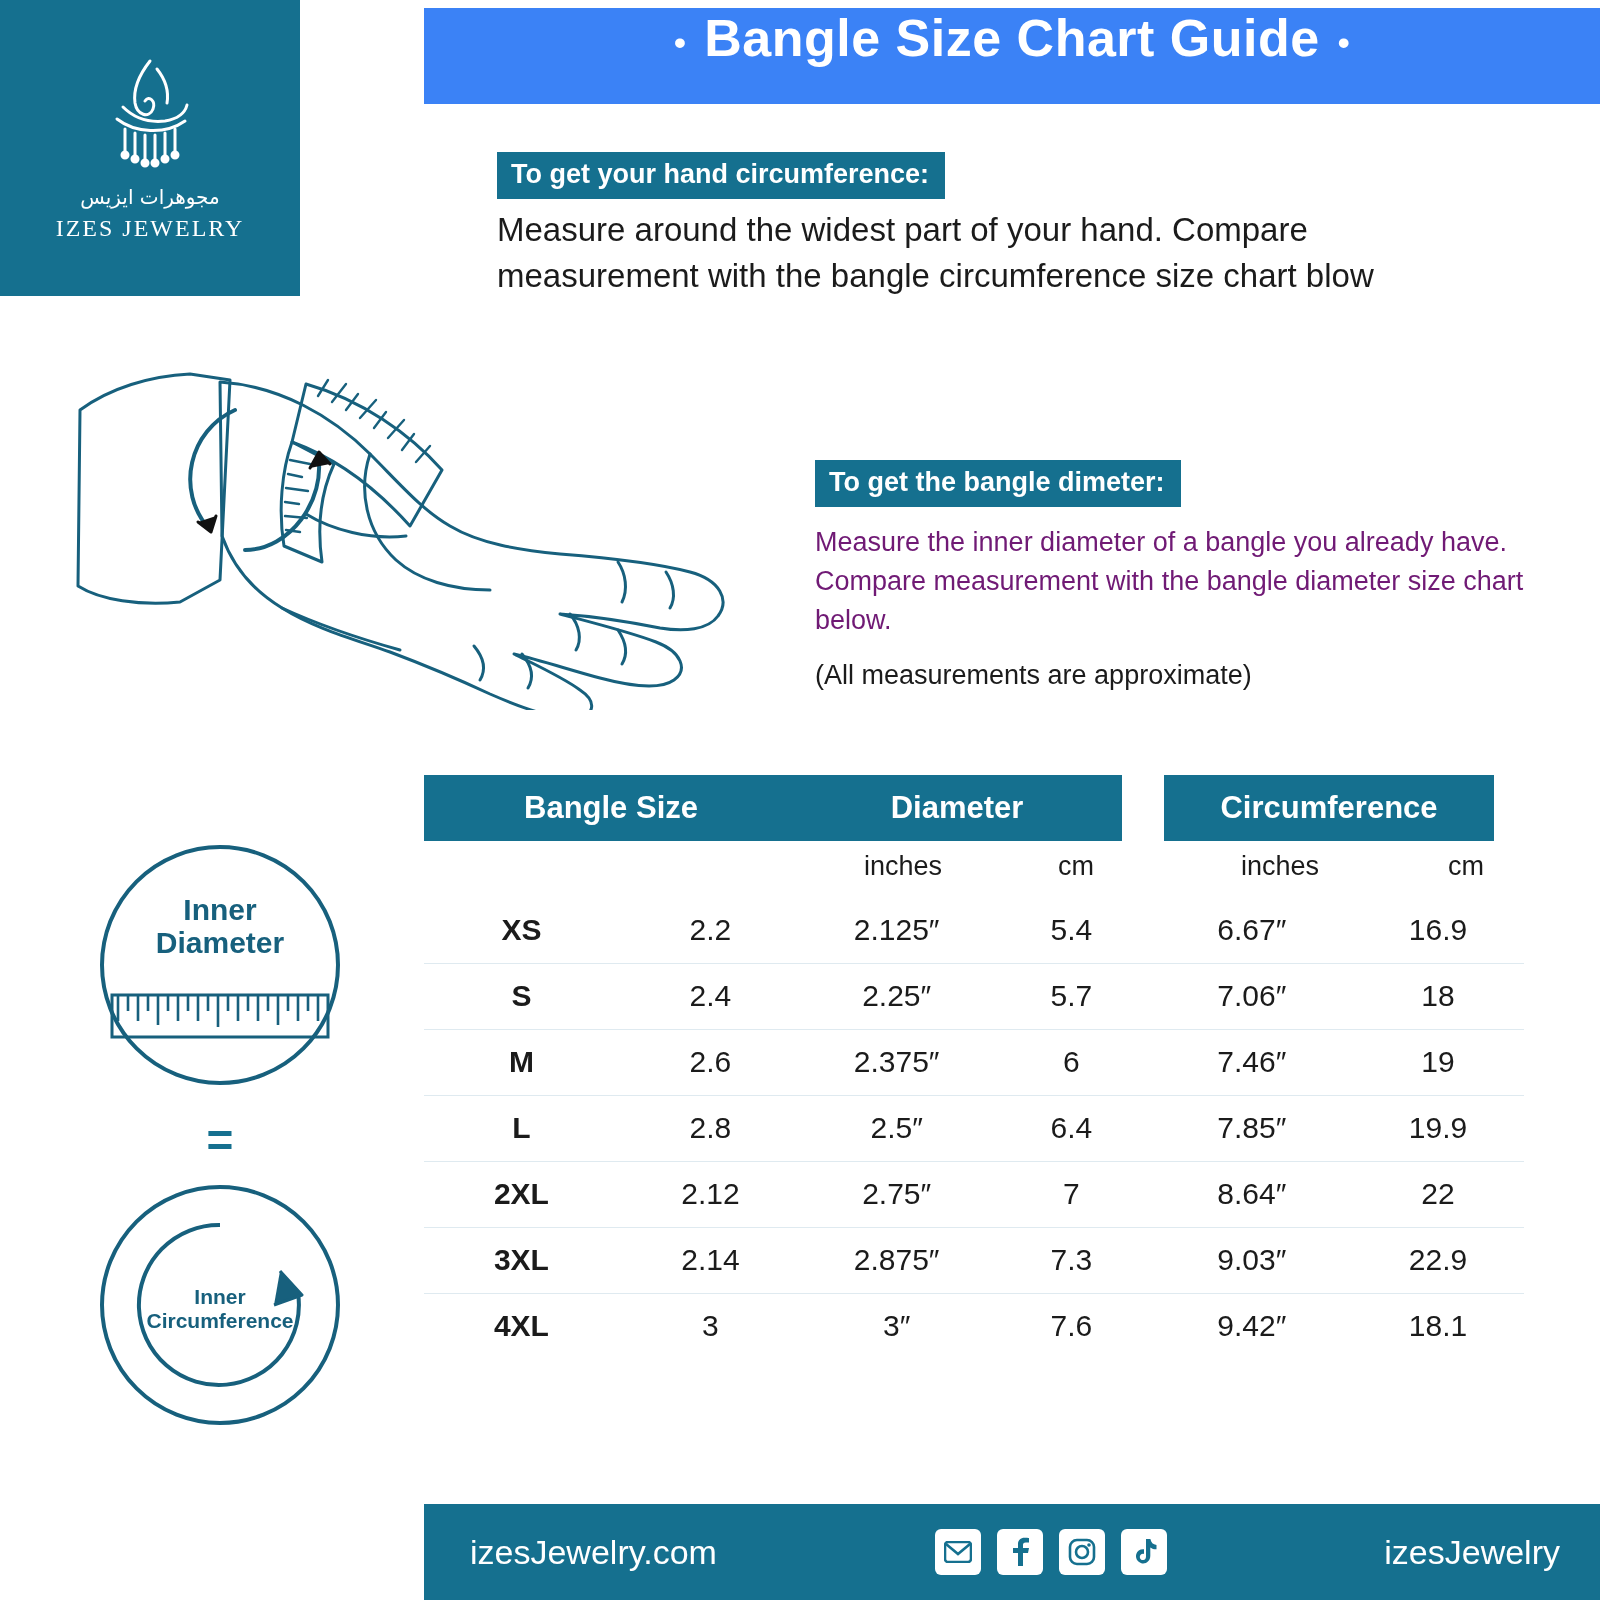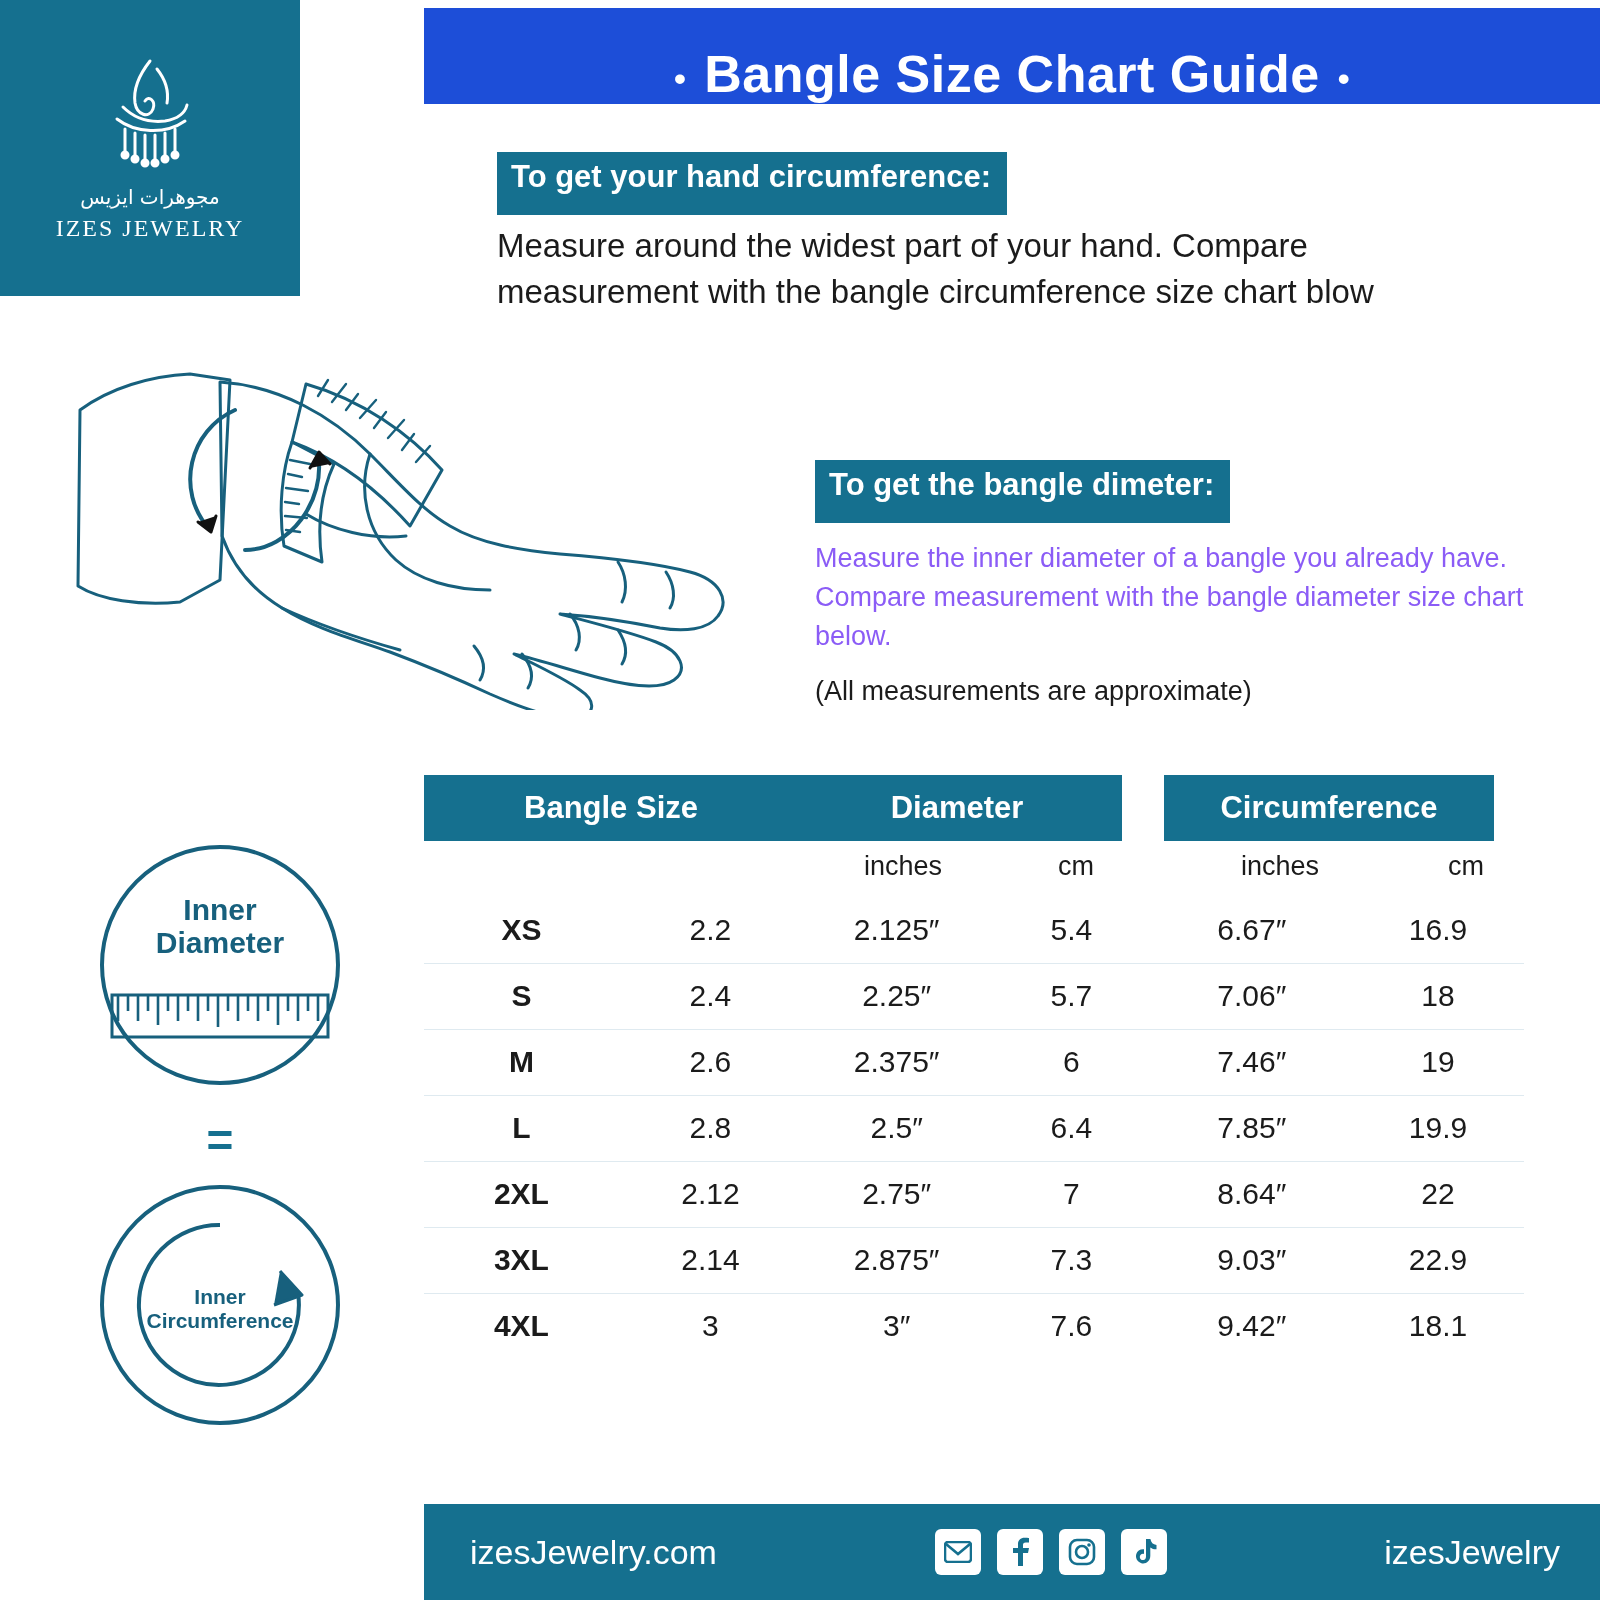--- a/index.html
+++ b/index.html
@@ -23,42 +23,42 @@
     color: #ffffff; font-size: 20px; letter-spacing: 1px; direction: rtl;
     font-family: "DejaVu Sans", sans-serif; margin-bottom: 6px;
   }
   .logo-en {
     color: #ffffff; font-size: 24px; letter-spacing: 2px;
     font-family: "Liberation Serif", serif;
   }
 
   .title-bar {
     position: absolute; left: 424px; top: 8px; right: 0; height: 96px;
-    background: #1d4ed8; display: flex; align-items: flex-end; justify-content: center;
+    background: #3b82f6; display: flex; align-items: flex-start; justify-content: center;
   }
   .title-bar h1 {
     color: #ffffff; font-size: 52px; font-weight: bold; letter-spacing: 0.5px;
     white-space: nowrap;
   }
   .title-dot { font-size: 34px; vertical-align: middle; padding: 0 18px; }
 
   
   .inst1 { position: absolute; left: 497px; top: 152px; width: 1000px; }
   .inst2 { position: absolute; left: 815px; top: 460px; width: 740px; }
   .tagline {
     display: inline-block; background: #15708f; color: #ffffff;
-    font-size: 31px; font-weight: bold; padding: 7px 16px 20px 14px;
+    font-size: 27px; font-weight: bold; padding: 7px 16px 9px 14px;
     white-space: nowrap;
   }
   .inst1 .body {
     margin-top: 8px; color: #1b1b1b; font-size: 33px; line-height: 1.4;
     max-width: 930px;
   }
   .inst2 .body {
-    margin-top: 16px; color: #8b5cf6; font-size: 27px; line-height: 1.45;
+    margin-top: 16px; color: #701a75; font-size: 27px; line-height: 1.45;
     max-width: 730px;
   }
   .inst2 .note { margin-top: 20px; color: #1b1b1b; font-size: 27px; }
 
   
   .hand-art { position: absolute; left: 70px; top: 350px; width: 700px; height: 360px; }
 
   
   .circles { position: absolute; left: 70px; top: 845px; width: 300px; height: 620px; }
   .circ-label-top {

